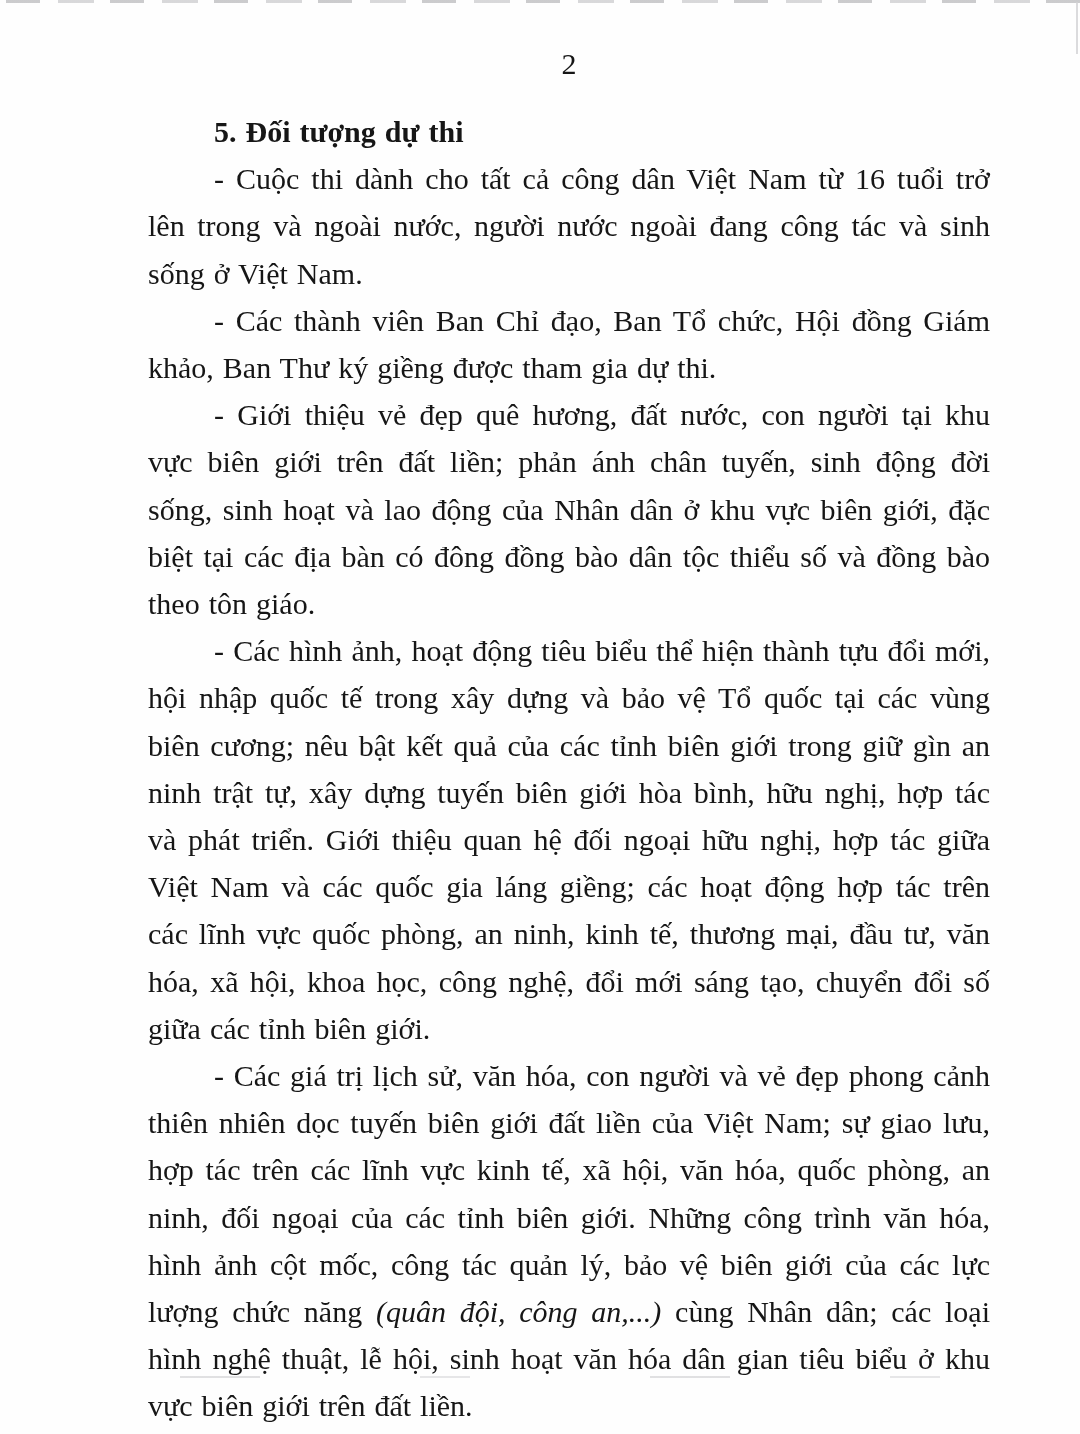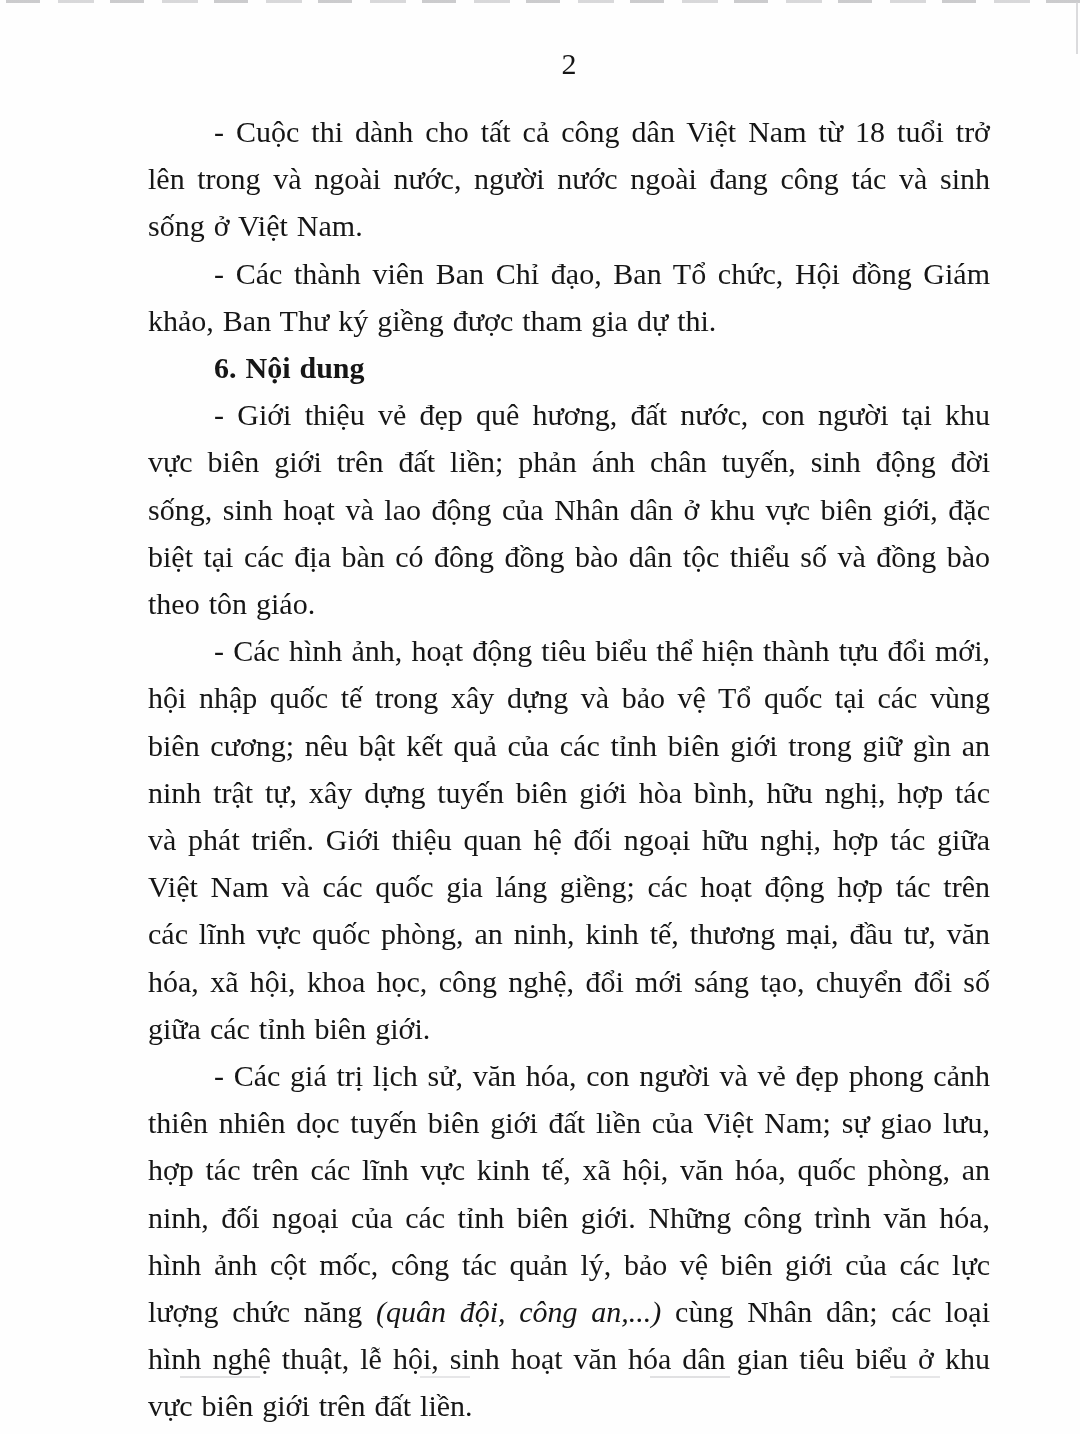--- a/index.html
+++ b/index.html
@@ -76,22 +76,22 @@
 <body>
 
 <div class="page">
   <div class="scan-top"></div>
   <div class="scan-right"></div>
   <div class="scan-bottom"></div>
 
   <div class="content">
     <div class="page-number">2</div>
 
-    <p>- Cuộc thi dành cho tất cả công dân Việt Nam từ 18 tuổi trở lên trong và ngoài nước, người nước ngoài đang công tác và sinh sống ở Việt Nam.</p>
+    <p class="heading">5. Đối tượng dự thi</p>
+    <p>- Cuộc thi dành cho tất cả công dân Việt Nam từ 16 tuổi trở lên trong và ngoài nước, người nước ngoài đang công tác và sinh sống ở Việt Nam.</p>
     <p>- Các thành viên Ban Chỉ đạo, Ban Tổ chức, Hội đồng Giám khảo, Ban Thư ký giềng được tham gia dự thi.</p>
 
-    <p class="heading">6. Nội dung</p>
     <p>- Giới thiệu vẻ đẹp quê hương, đất nước, con người tại khu vực biên giới trên đất liền; phản ánh chân tuyến, sinh động đời sống, sinh hoạt và lao động của Nhân dân ở khu vực biên giới, đặc biệt tại các địa bàn có đông đồng bào dân tộc thiểu số và đồng bào theo tôn giáo.</p>
     <p>- Các hình ảnh, hoạt động tiêu biểu thể hiện thành tựu đổi mới, hội nhập quốc tế trong xây dựng và bảo vệ Tổ quốc tại các vùng biên cương; nêu bật kết quả của các tỉnh biên giới trong giữ gìn an ninh trật tự, xây dựng tuyến biên giới hòa bình, hữu nghị, hợp tác và phát triển. Giới thiệu quan hệ đối ngoại hữu nghị, hợp tác giữa Việt Nam và các quốc gia láng giềng; các hoạt động hợp tác trên các lĩnh vực quốc phòng, an ninh, kinh tế, thương mại, đầu tư, văn hóa, xã hội, khoa học, công nghệ, đổi mới sáng tạo, chuyển đổi số giữa các tỉnh biên giới.</p>
     <p><span>- Các giá trị lịch sử, văn hóa, con người và vẻ đẹp phong cảnh thiên nhiên dọc tuyến biên giới đất liền của Việt Nam; sự giao lưu, hợp tác trên các lĩnh vực kinh tế, xã hội, văn hóa, quốc phòng, an ninh, đối ngoại của các tỉnh biên giới. Những công trình văn hóa, hình ảnh cột mốc, công tác quản lý, bảo vệ biên giới của các lực lượng chức năng </span><em>(quân đội, công an,...)</em><span> cùng Nhân dân; các loại hình nghệ thuật, lễ hội, sinh hoạt văn hóa dân gian tiêu biểu ở khu vực biên giới trên đất liền.</span></p>
 
   </div>
 </div>
 
 </body></html>

